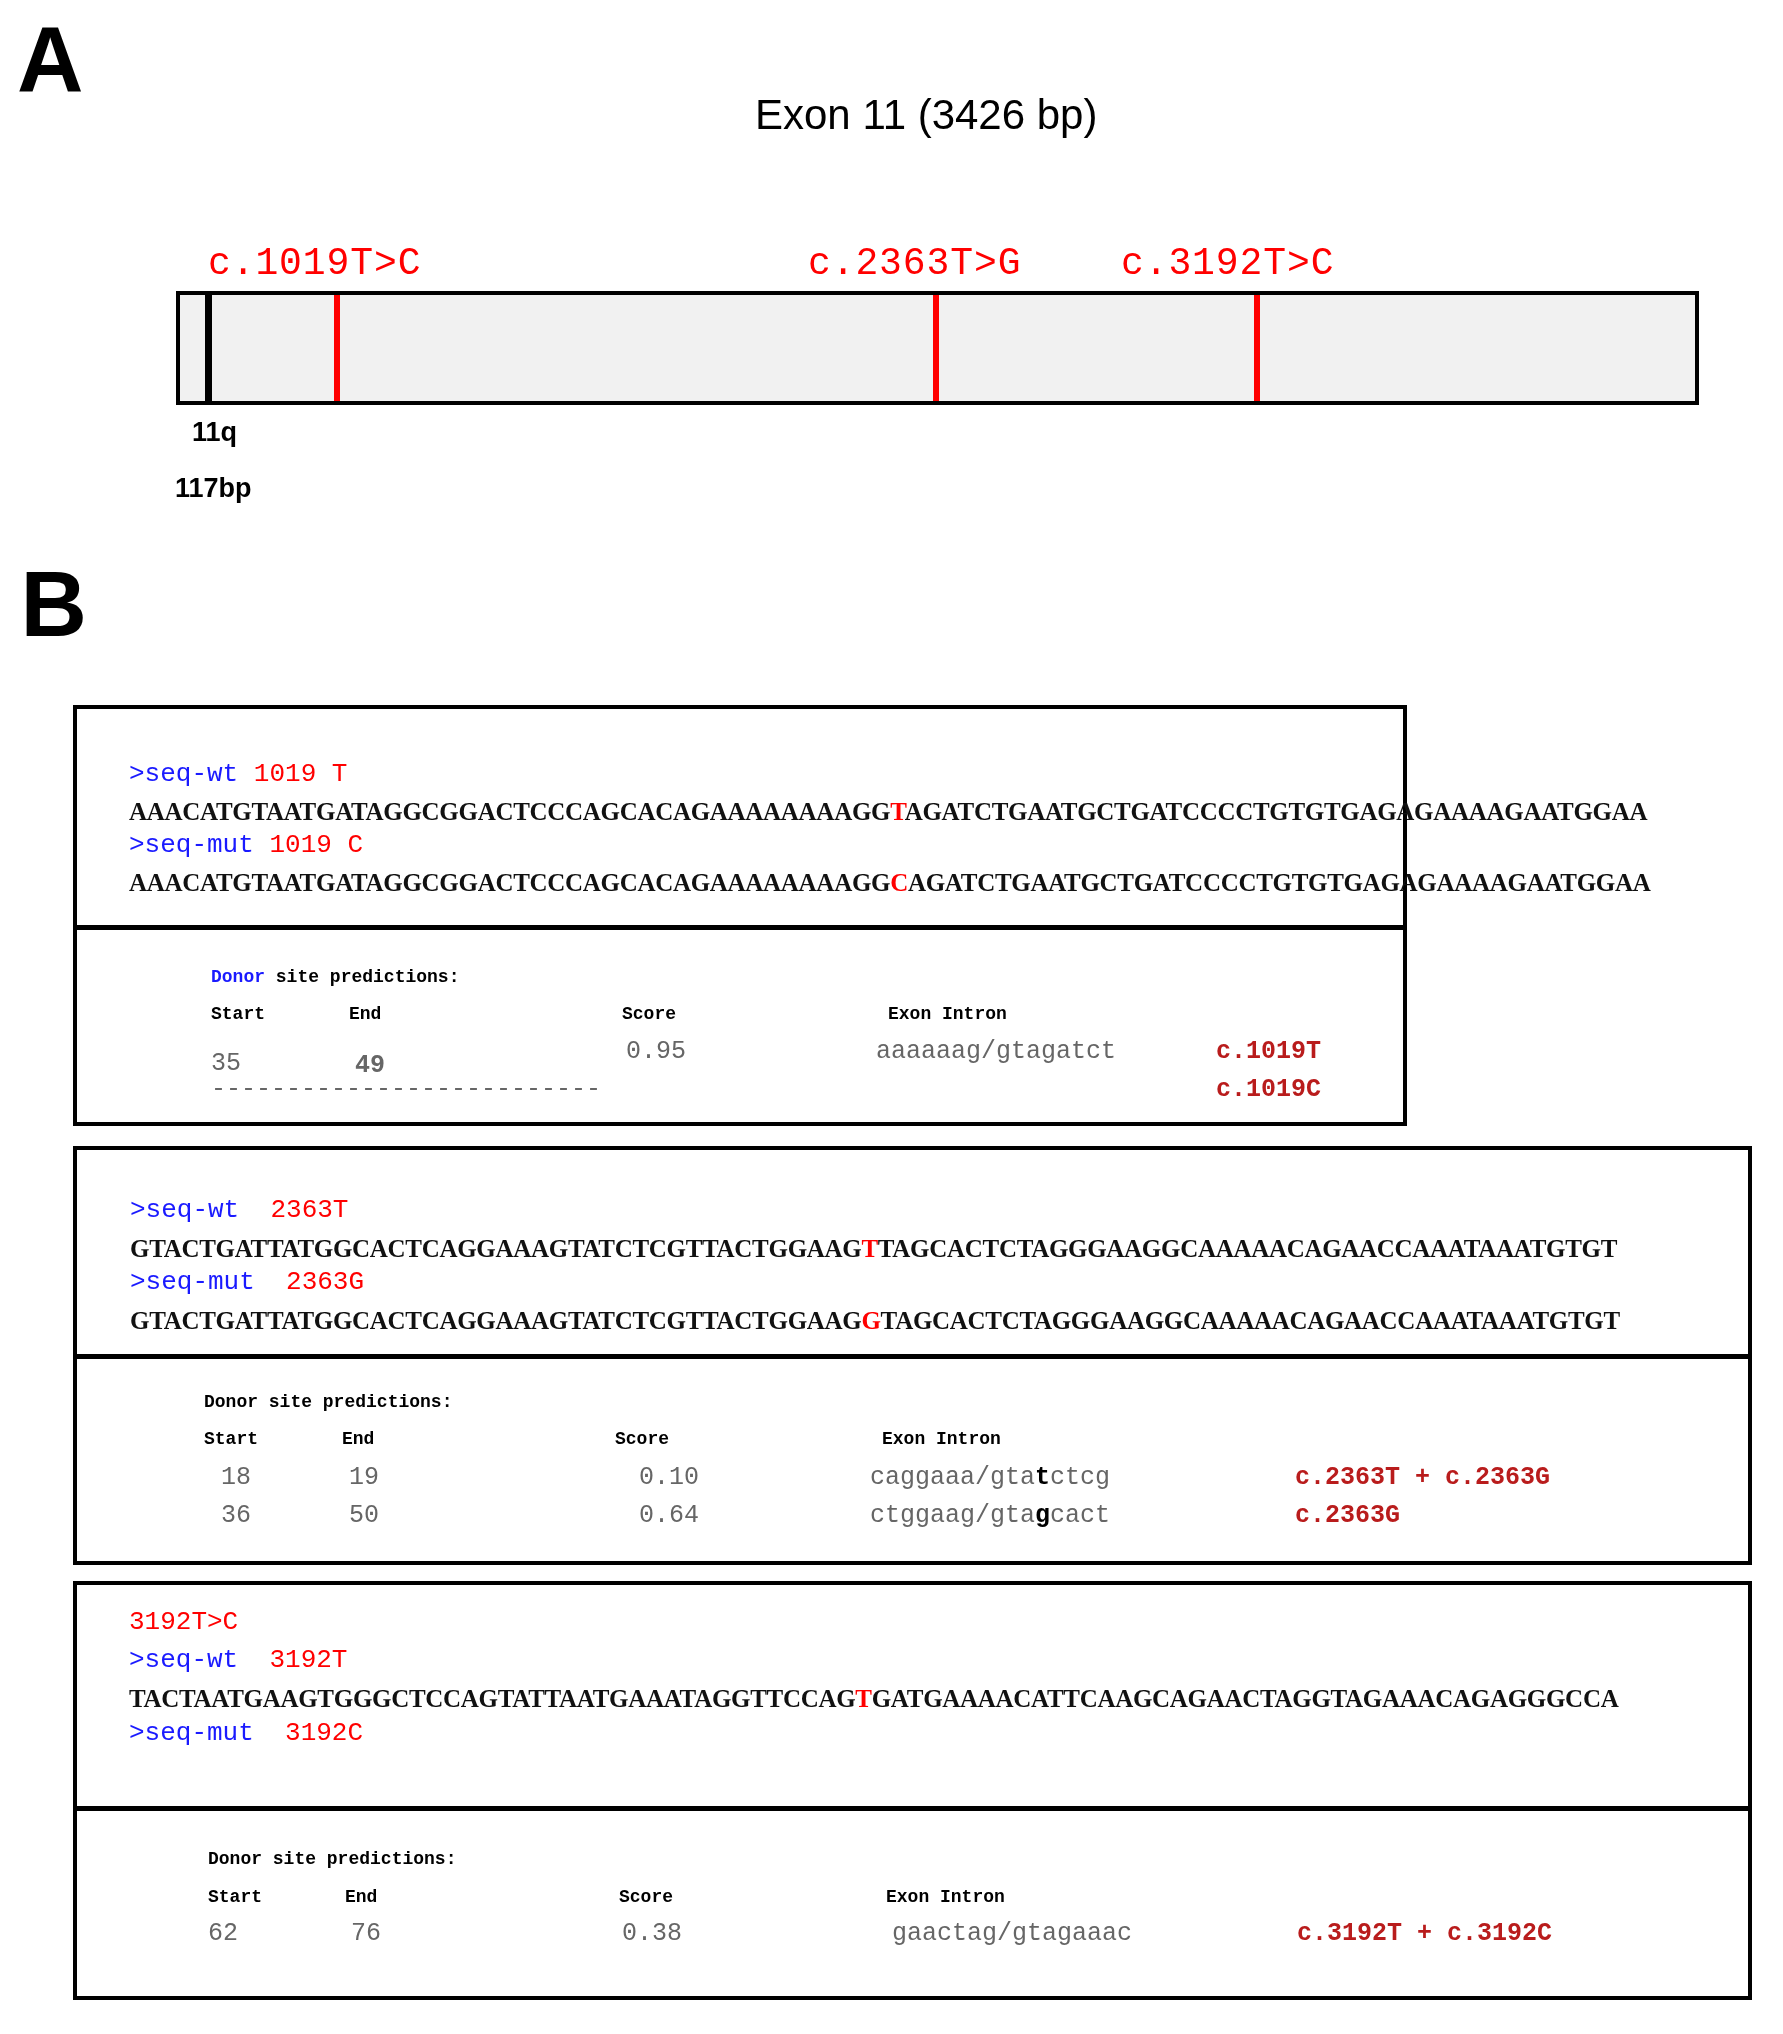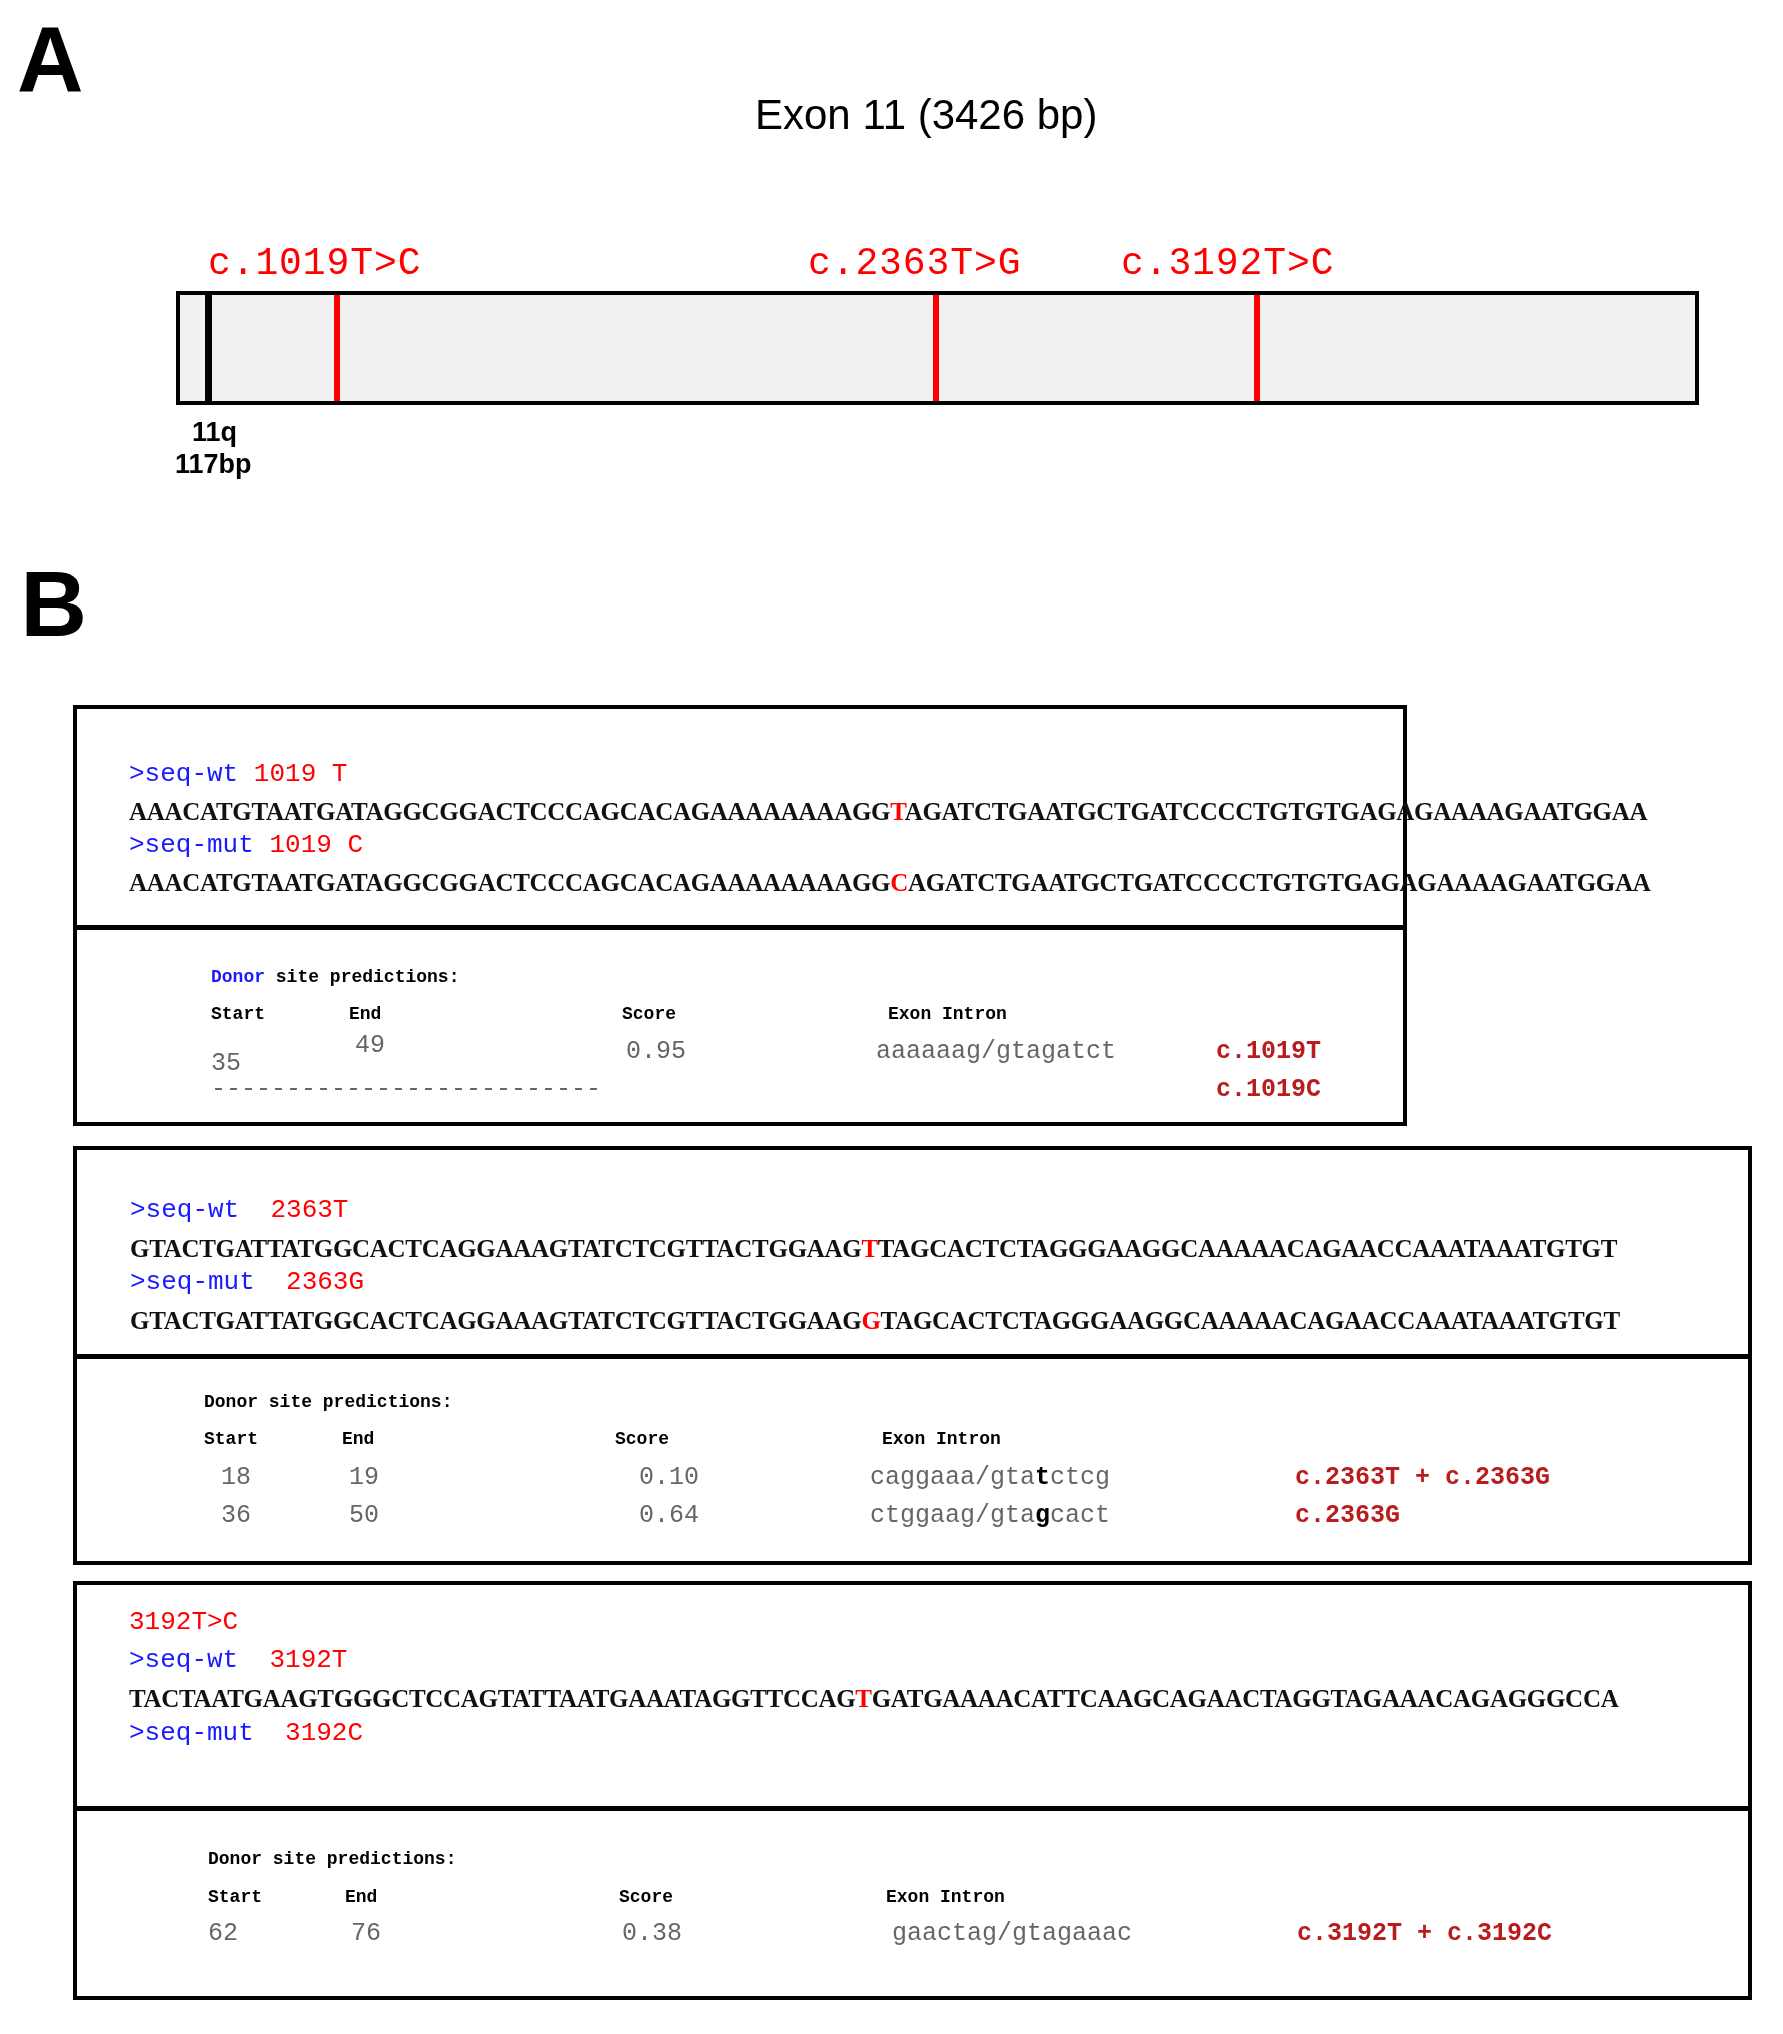--- a/index.html
+++ b/index.html
@@ -38,40 +38,40 @@
 <div class="abs mut-label" style="left:1121px; top:245px;">c.3192T&gt;C</div>
 
 <div class="abs exon-bar" style="left:176px; top:291px; width:1523px; height:114px;">
   <div class="abs vline" style="left:25px; top:0; bottom:0; background:#000; width:6.6px;"></div>
   <div class="abs vline" style="left:154px; top:0; bottom:0; background:#ff0000;"></div>
   <div class="abs vline" style="left:753px; top:0; bottom:0; background:#ff0000;"></div>
   <div class="abs vline" style="left:1074px; top:0; bottom:0; background:#ff0000;"></div>
 </div>
 
 <div class="abs small-lbl" style="left:192px; top:419px;">11q</div>
-<div class="abs small-lbl" style="left:175px; top:451px;">117bp</div>
+<div class="abs small-lbl" style="left:175px; top:475px;">117bp</div>
 
 <div class="abs panel-letter" style="left:20.6px; top:558px;">B</div>
 
 <div class="abs box" style="left:73px; top:705px; width:1334px; height:421px;">
   <div class="abs mono hdr" style="left:52px; top:52px;"><span class="blue">&gt;seq-wt</span> <span class="red">1019 T</span></div>
   <div class="abs seq" style="left:52px; top:90px;"><span>AAACATGTAATGATAGGCGGACTCCCAGCACAGAAAAAAAAGG</span><span class="red">T</span><span>AGATCTGAATGCTGATCCCCTGTGTGAGAGAAAAGAATGGAA</span></div>
   <div class="abs mono hdr" style="left:52px; top:123px;"><span class="blue">&gt;seq-mut</span> <span class="red">1019 C</span></div>
   <div class="abs seq" style="left:52px; top:161px;"><span>AAACATGTAATGATAGGCGGACTCCCAGCACAGAAAAAAAAGG</span><span class="red">C</span><span>AGATCTGAATGCTGATCCCCTGTGTGAGAGAAAAGAATGGAA</span></div>
 
   <div class="abs divider" style="left:0; right:0; top:216px;"></div>
 
   <div class="abs pred-title" style="left:134px; top:259px;"><span class="blue">Donor</span><span> site predictions:</span></div>
   <div class="abs pred-head" style="left:134px; top:296px;">Start</div>
   <div class="abs pred-head" style="left:272px; top:296px;">End</div>
   <div class="abs pred-head" style="left:545px; top:296px;">Score</div>
   <div class="abs pred-head" style="left:811px; top:296px;">Exon Intron</div>
 
   <div class="abs pred-val" style="left:134px; top:342px;">35</div>
-  <div class="abs pred-val" style="left:278px; top:324px;">49</div>
+  <div class="abs pred-val" style="left:278px; top:344px;font-weight:bold;">49</div>
   <div class="abs pred-val" style="left:549px; top:330px;">0.95</div>
   <div class="abs pred-val" style="left:799px; top:330px;">aaaaaag/gtagatct</div>
   <div class="abs pred-tag" style="left:1139px; top:330px;">c.1019T</div>
 
   <div class="abs pred-val" style="left:134px; top:368px;">--------------------------</div>
   <div class="abs pred-tag" style="left:1139px; top:368px;">c.1019C</div>
 </div>
 
 <div class="abs box" style="left:73px; top:1146px; width:1679px; height:419px;">
   <div class="abs mono hdr" style="left:53px; top:47px;"><span class="blue">&gt;seq-wt</span>  <span class="red">2363T</span></div>

